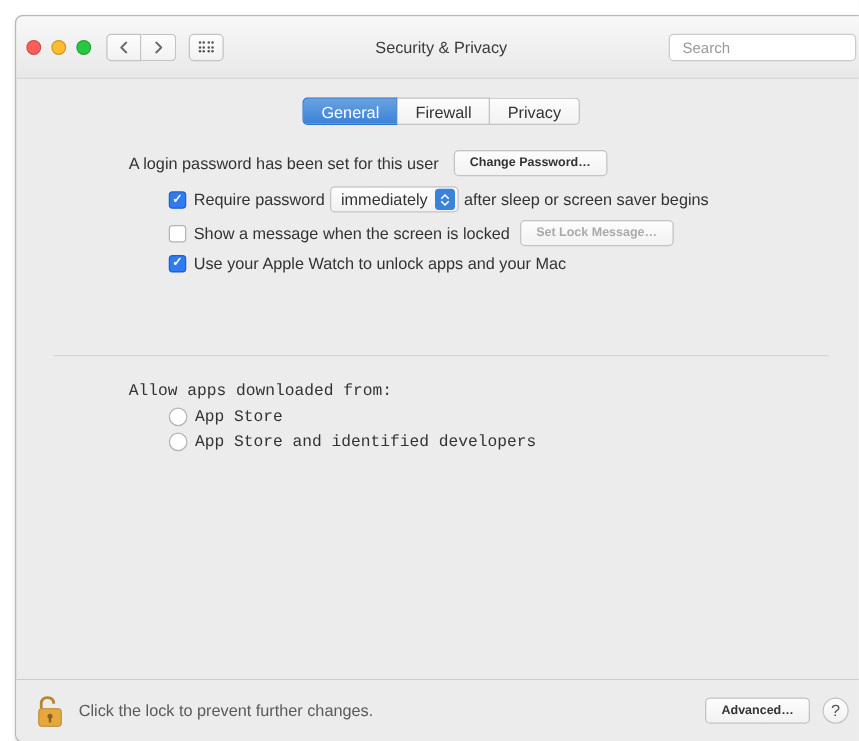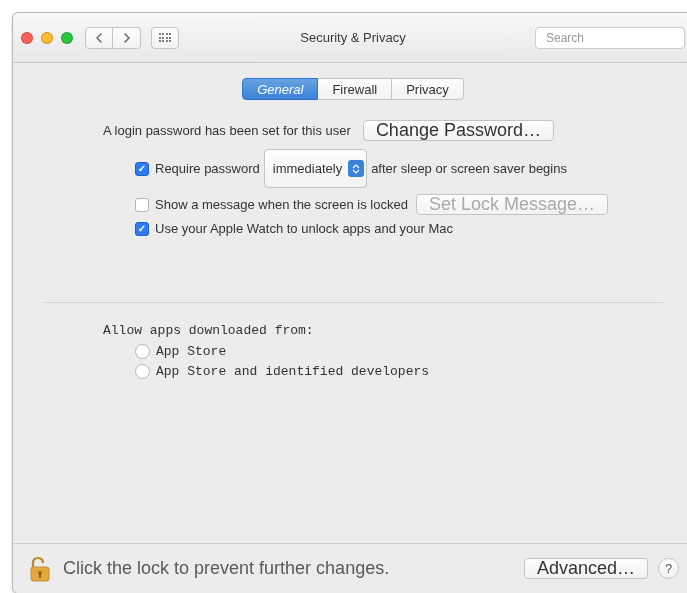--- a/index.html
+++ b/index.html
@@ -73,47 +73,48 @@
 
     .tab-row { display: flex; justify-content: center; margin-bottom: 20px; }
     .tabs { display: flex; }
     .tab {
       height: 22px; padding: 0 14px;
       background: linear-gradient(#fdfdfd, #f2f2f2);
       border: 1px solid #c4c4c4; border-left: none;
       font-size: 13px; display: flex; align-items: center;
       cursor: default;
     }
-    .tab:first-child { border-left: 1px solid #c4c4c4; border-radius: 4px 0 0 4px; font-style: italic; }
+    .tab:first-child { border-left: 1px solid #c4c4c4; border-radius: 4px 0 0 4px; }
     .tab:last-child { border-radius: 0 4px 4px 0; }
     .tab.active {
       background: linear-gradient(#68a2e0, #3b82da);
       color: #fff; border-color: #2f73cc;
     }
 
     .section1 { padding: 0 50px 0 90px; }
     .row { display: flex; align-items: center; margin-bottom: 8px; }
     .btn {
       height: 21px; padding: 0 12px;
       background: linear-gradient(#fdfdfd, #f2f2f2);
       border: 1px solid #c4c4c4; border-radius: 4px;
-      font-size: 18px; display: inline-flex; align-items: center;
+      font-size: 10px; display: inline-flex; align-items: center;
       cursor: default;
+      font-weight: bold;
     }
     .btn.disabled { color: #aaa; }
     .checkbox-row { display: flex; align-items: center; margin-bottom: 6px; margin-left: 32px; }
     .checkbox {
       width: 14px; height: 14px; border-radius: 3px; margin-right: 6px;
       display: flex; align-items: center; justify-content: center; flex-shrink: 0;
     }
     .checkbox.checked { background: #2f7bf5; border: 1px solid #1e5fc9; }
     .checkbox.unchecked { background: #fff; border: 1px solid #b4b4b4; }
     .checkmark { color: #fff; font-size: 10px; font-weight: bold; line-height: 1; }
     .select-box {
-      height: 39px;
+      height: 21px;
       background: linear-gradient(#fdfdfd, #f2f2f2);
       border: 1px solid #c4c4c4; border-radius: 4px;
       display: inline-flex; align-items: center;
       padding: 0 2px 0 8px; margin: 0 4px;
       font-size: 13px;
     }
     .select-stepper {
       width: 16px; height: 17px; margin-left: 6px;
       background: #3b82da; border-radius: 3px;
       display: flex; flex-direction: column; align-items: center; justify-content: center;
@@ -133,21 +134,21 @@
     .radio.checked { background: #2f7bf5; border: 1px solid #1e5fc9; }
     .radio-dot { width: 5px; height: 5px; border-radius: 50%; background: #fff; }
 
     .footer {
       border-top: 1px solid #ccc;
       height: 50px; background: #ececec;
       border-radius: 0 0 6px 6px;
       display: flex; align-items: center; padding: 0 14px;
     }
     .lock-icon-wrap { width: 26px; height: 30px; display: flex; align-items: center; justify-content: center; margin-right: 10px; }
-    .footer-text { color: #5a5a5a; font-size: 18px; flex: 1; }
+    .footer-text { color: #5a5a5a; font-size: 13px; flex: 1; }
     .help-btn {
       width: 21px; height: 21px; border-radius: 50%;
       background: linear-gradient(#fdfdfd, #f2f2f2);
       border: 1px solid #c4c4c4; margin-left: 10px;
       display: flex; align-items: center; justify-content: center;
       font-size: 13px; color: #555;
     }
   </style>
 </head>
 <body>

